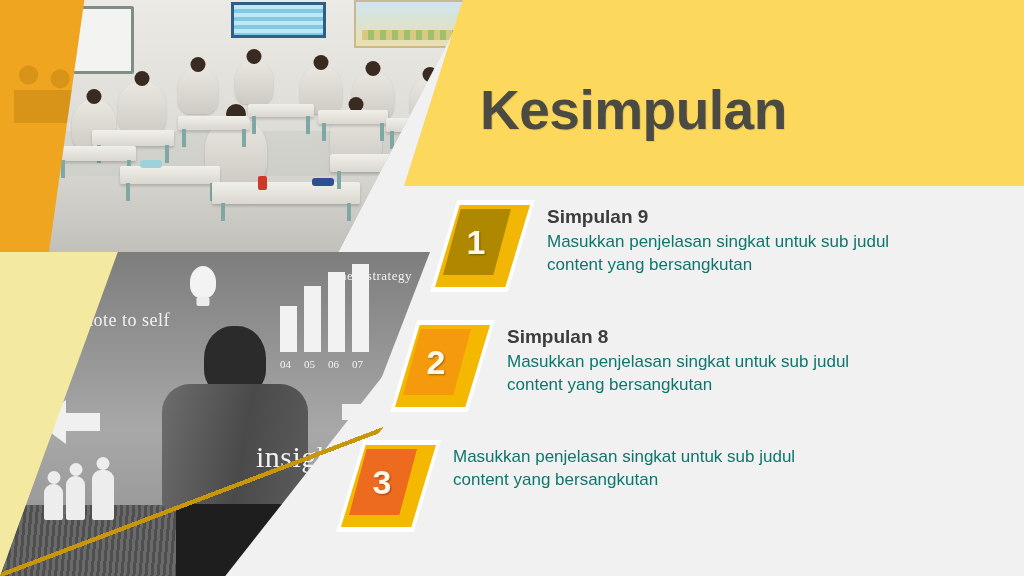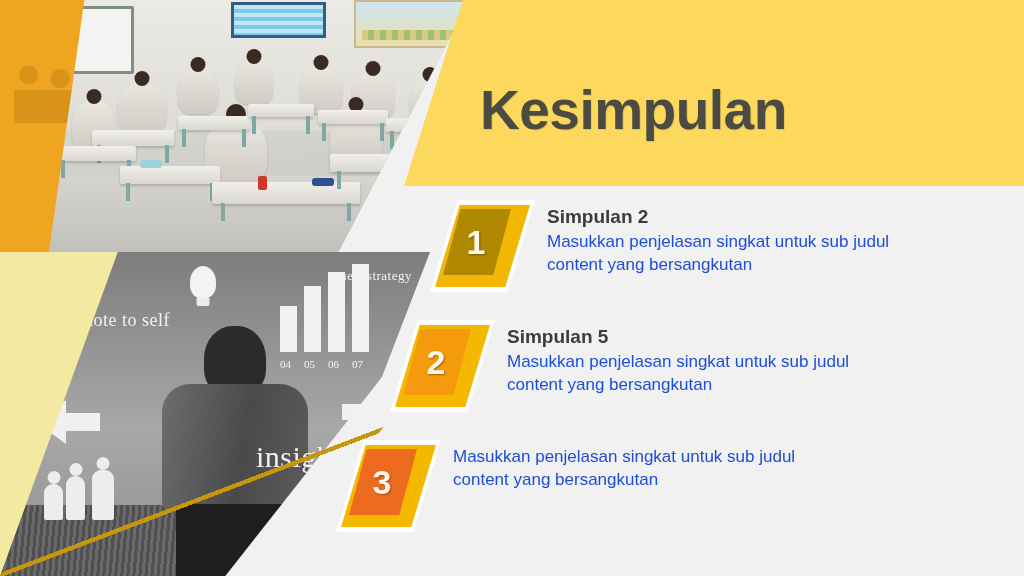--- a/index.html
+++ b/index.html
@@ -187,21 +187,21 @@
     clip-path:polygon(26% 0,100% 0,74% 100%,0 100%);
     display:flex;align-items:center;justify-content:center;
   }
   .badge .num{
     color:#FFF7E8;font-size:34px;font-weight:bold;line-height:1;
     text-shadow:1px 1px 2px rgba(0,0,0,.35);
     transform:translateX(-1px);
   }
   .texts{padding-top:6px;max-width:372px;}
   .t-head{font-size:19px;font-weight:bold;color:#3C3C3C;margin-bottom:3px;}
-  .t-body{font-size:17px;color:#1d4ed8;line-height:1.33;}
+  .t-body{font-size:17px;color:#0f766e;line-height:1.33;}
 </style>
 </head>
 <body>
 
 <div class="slide">
 
   <div class="band-yellow-bright"></div>
   <div class="band-pale"></div>
   <div class="band-olive"></div>
 
@@ -301,35 +301,35 @@
 
     <div class="item item-1">
       <div class="badge">
         <div class="shape outer"></div>
         <div class="mid" style="background: rgb(242, 183, 5);"></div>
         <div class="inner" style="background: rgb(176, 136, 0);">
           <span class="num">1</span>
         </div>
       </div>
       <div class="texts">
-        <div class="t-head">Simpulan 2</div>
+        <div class="t-head">Simpulan 9</div>
         <div class="t-body">Masukkan penjelasan singkat untuk sub judul content yang bersangkutan</div>
       </div>
     </div>
 
     <div class="item item-2">
       <div class="badge">
         <div class="shape outer"></div>
         <div class="mid" style="background: rgb(245, 184, 0);"></div>
         <div class="inner" style="background: rgb(245, 154, 12);">
           <span class="num">2</span>
         </div>
       </div>
       <div class="texts">
-        <div class="t-head">Simpulan 5</div>
+        <div class="t-head">Simpulan 8</div>
         <div class="t-body">Masukkan penjelasan singkat untuk sub judul content yang bersangkutan</div>
       </div>
     </div>
 
     <div class="item item-3">
       <div class="badge">
         <div class="shape outer"></div>
         <div class="mid" style="background: rgb(245, 184, 0);"></div>
         <div class="inner" style="background: rgb(237, 107, 31);">
           <span class="num">3</span>

